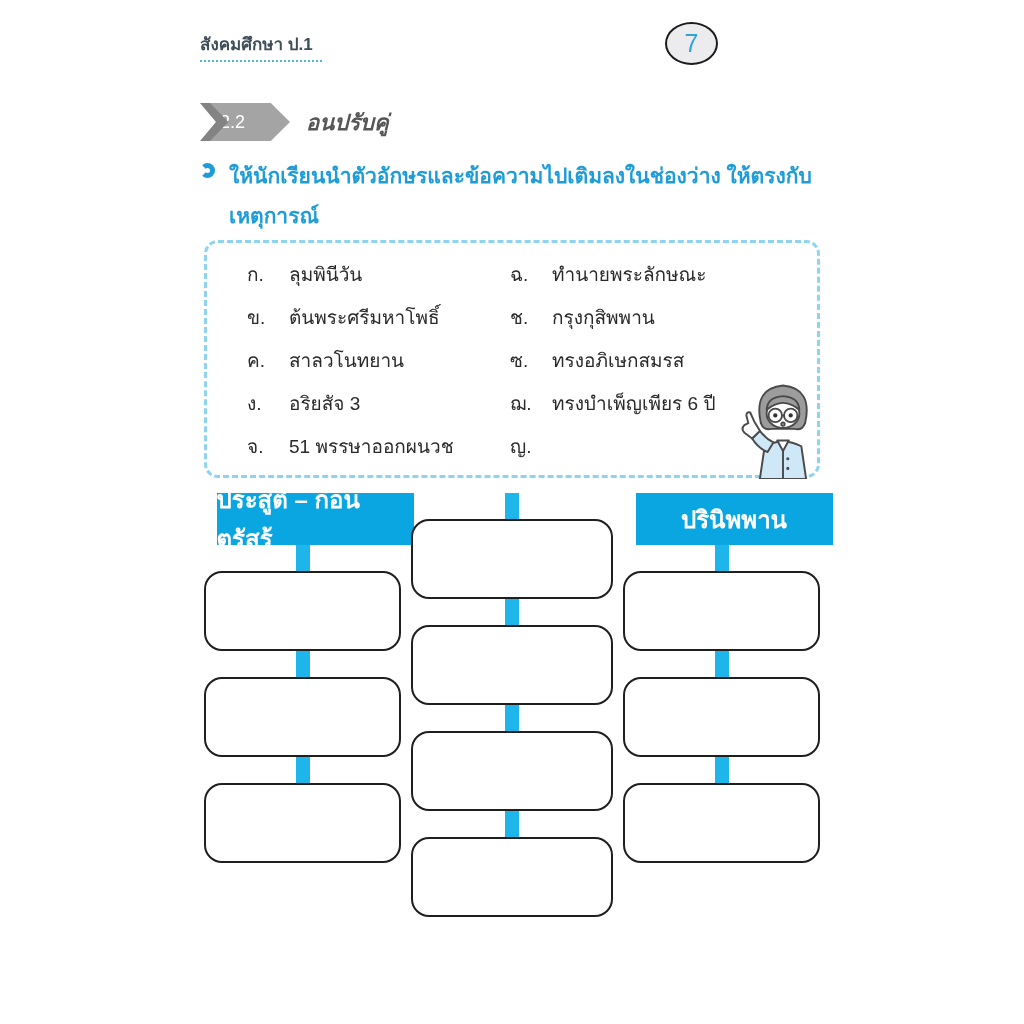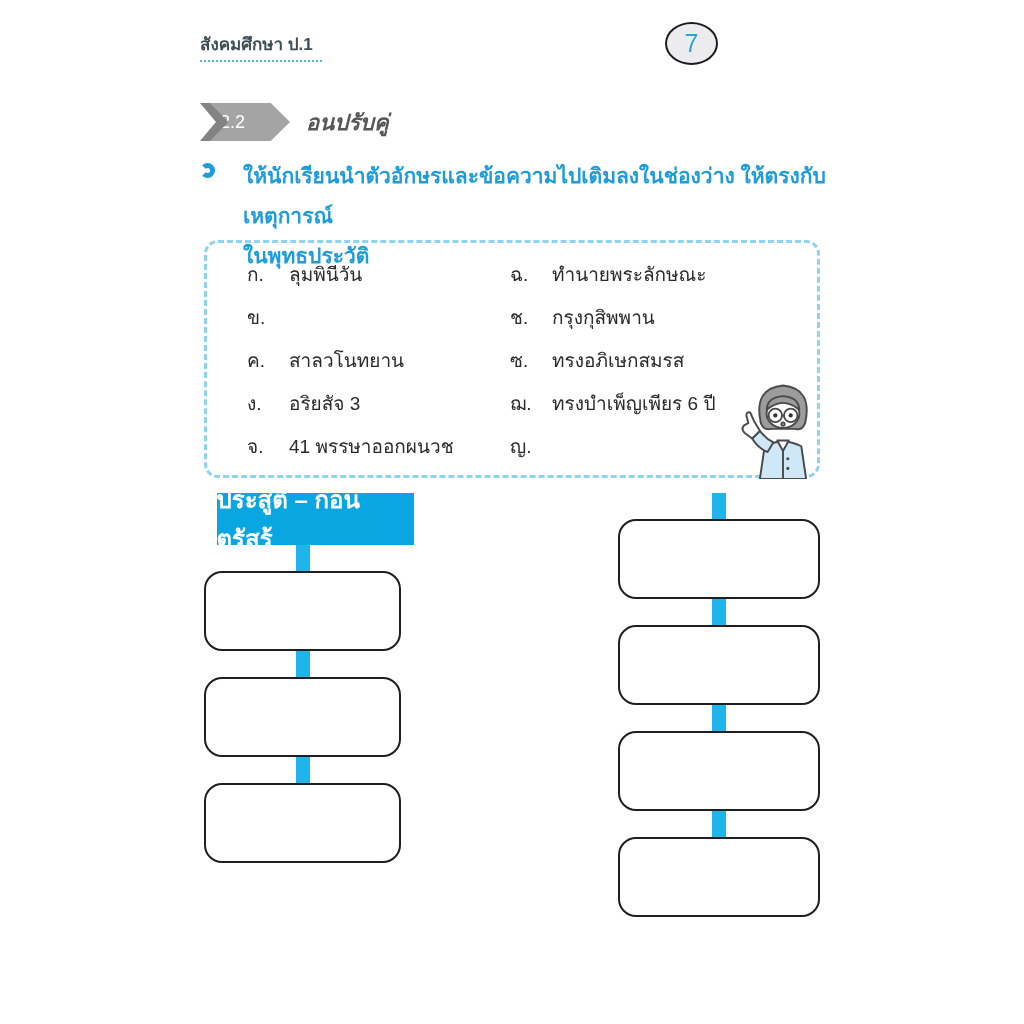--- a/index.html
+++ b/index.html
@@ -29,21 +29,21 @@
   }
   .chev-main {
     position:absolute; left:10px; top:0; width:80px; height:38px; background:#a4a4a4;
     clip-path:polygon(0 0,76% 0,100% 50%,76% 100%,0 100%,23% 50%);
     display:flex; align-items:center; justify-content:flex-start;
     color:#fff; font-size:18px; padding-left:10px; padding-right:10px;
   }
   .section-name { font-size:22px; font-weight:700; font-style:italic; color:#565656; }
 
   
-  .instruction { position:absolute; top:156px; left:200px; width:648px; display:flex; gap:28px; }
+  .instruction { position:absolute; top:156px; left:200px; width:648px; display:flex; gap:14px; }
   .bullet-icon {
     flex:0 0 auto; margin-top:7px; width:15px; height:15px;
     border:5px solid #1e9cd7; border-left-color:transparent; border-radius:50%;
   }
   .instr-text { font-size:21px; font-weight:700; color:#1e9cd7; line-height:1.9; }
 
   
   .word-bank {
     position:absolute; top:240px; left:204px; width:616px; height:238px;
     border:3px dashed #8ed3ef; border-radius:14px;
@@ -88,44 +88,44 @@
         <span>2.2</span>
       </div>
     </div>
     <div class="section-name">อนปรับคู่</div>
   </div>
 
   <div class="instruction">
     <span class="bullet-icon"></span>
     <div class="instr-text">
       <div>ให้นักเรียนนำตัวอักษรและข้อความไปเติมลงในช่องว่าง ให้ตรงกับเหตุการณ์</div>
-      <div>ในพุทธประวัติ</div>
     </div>
   </div>
 
   <div class="word-bank">
     <div class="bank-col left">
       <div class="bank-row">
         <span class="bank-letter">ก.</span>
         <span class="bank-text">ลุมพินีวัน</span>
       </div>
       <div class="bank-row">
         <span class="bank-letter">ข.</span>
+        <span class="bank-text">ต้นพระศรีมหาโพธิ์</span>
       </div>
       <div class="bank-row">
         <span class="bank-letter">ค.</span>
         <span class="bank-text">สาลวโนทยาน</span>
       </div>
       <div class="bank-row">
         <span class="bank-letter">ง.</span>
         <span class="bank-text">อริยสัจ 3</span>
       </div>
       <div class="bank-row">
         <span class="bank-letter">จ.</span>
-        <span class="bank-text">41 พรรษาออกผนวช</span>
+        <span class="bank-text">51 พรรษาออกผนวช</span>
       </div>
     </div>
     <div class="bank-col right">
       <div class="bank-row">
         <span class="bank-letter">ฉ.</span>
         <span class="bank-text">ทำนายพระลักษณะ</span>
       </div>
       <div class="bank-row">
         <span class="bank-letter">ช.</span>
         <span class="bank-text">กรุงกุสิพพาน</span>
@@ -189,15 +189,24 @@
       <div class="connector"></div>
       <div class="blank-box"></div>
       <div class="connector"></div>
       <div class="blank-box"></div>
       <div class="connector"></div>
       <div class="blank-box"></div>
       <div class="connector"></div>
       <div class="blank-box"></div>
     </div>
 
+    <div class="dcol">
+      <div class="dheader">ปรินิพพาน</div>
+      <div class="connector"></div>
+      <div class="blank-box"></div>
+      <div class="connector"></div>
+      <div class="blank-box"></div>
+      <div class="connector"></div>
+      <div class="blank-box"></div>
+    </div>
 
   </div>
 </div>
 
 </body></html>

